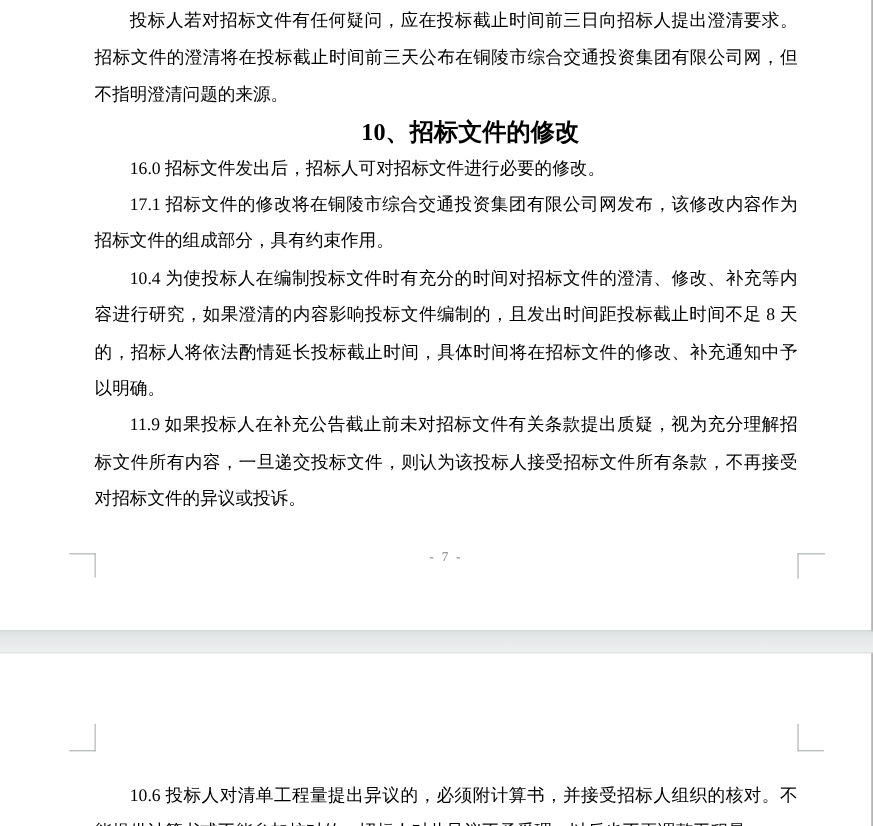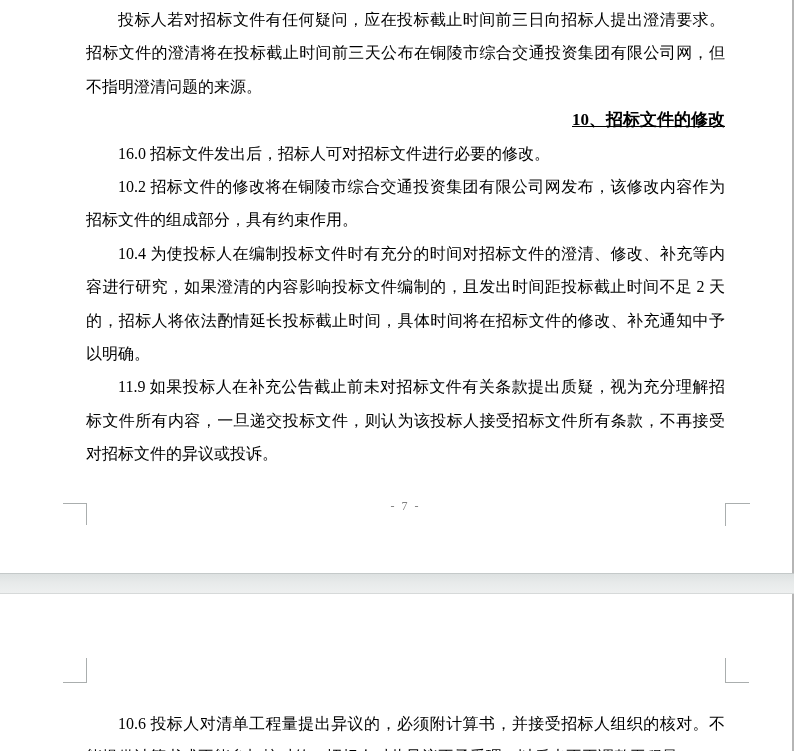--- a/index.html
+++ b/index.html
@@ -29,25 +29,24 @@
     line-height: 33.4px;
     text-align: justify;
   }
   .text-area-p7 p,
   .text-area-p8 p {
     margin: 0;
     text-indent: 2em;
   }
   .section-heading {
     margin: 0;
-    font-size: 17px;
+    font-size: 22px;
     font-weight: bold;
     text-indent: 0;
-    text-align: right;
-    text-decoration: underline;
+    text-align: center;
   }
   .page-number {
     position: absolute;
     left: 86px;
     top: 499px;
     width: 639px;
     text-align: center;
     font-size: 12px;
     line-height: 14px;
     letter-spacing: 2px;
@@ -115,22 +114,22 @@
 </head>
 <body>
 
 <div class="viewport">
 
   <section>
     <div class="text-area-p7">
       <p>投标人若对招标文件有任何疑问，应在投标截止时间前三日向招标人提出澄清要求。招标文件的澄清将在投标截止时间前三天公布在铜陵市综合交通投资集团有限公司网，但不指明澄清问题的来源。</p>
       <p class="section-heading">10、招标文件的修改</p>
       <p>16.0 招标文件发出后，招标人可对招标文件进行必要的修改。</p>
-      <p>10.2 招标文件的修改将在铜陵市综合交通投资集团有限公司网发布，该修改内容作为招标文件的组成部分，具有约束作用。</p>
-      <p>10.4 为使投标人在编制投标文件时有充分的时间对招标文件的澄清、修改、补充等内容进行研究，如果澄清的内容影响投标文件编制的，且发出时间距投标截止时间不足 2 天的，招标人将依法酌情延长投标截止时间，具体时间将在招标文件的修改、补充通知中予以明确。</p>
+      <p>17.1 招标文件的修改将在铜陵市综合交通投资集团有限公司网发布，该修改内容作为招标文件的组成部分，具有约束作用。</p>
+      <p>10.4 为使投标人在编制投标文件时有充分的时间对招标文件的澄清、修改、补充等内容进行研究，如果澄清的内容影响投标文件编制的，且发出时间距投标截止时间不足 8 天的，招标人将依法酌情延长投标截止时间，具体时间将在招标文件的修改、补充通知中予以明确。</p>
       <p>11.9 如果投标人在补充公告截止前未对招标文件有关条款提出质疑，视为充分理解招标文件所有内容，一旦递交投标文件，则认为该投标人接受招标文件所有条款，不再接受对招标文件的异议或投诉。</p>
     </div>
 
     <div class="crop-mark cm-p7-bl"></div>
     <div class="crop-mark cm-p7-br"></div>
 
     <div class="page-number">- 7 -</div>
   </section>
 
   <div class="page-gap"></div>

